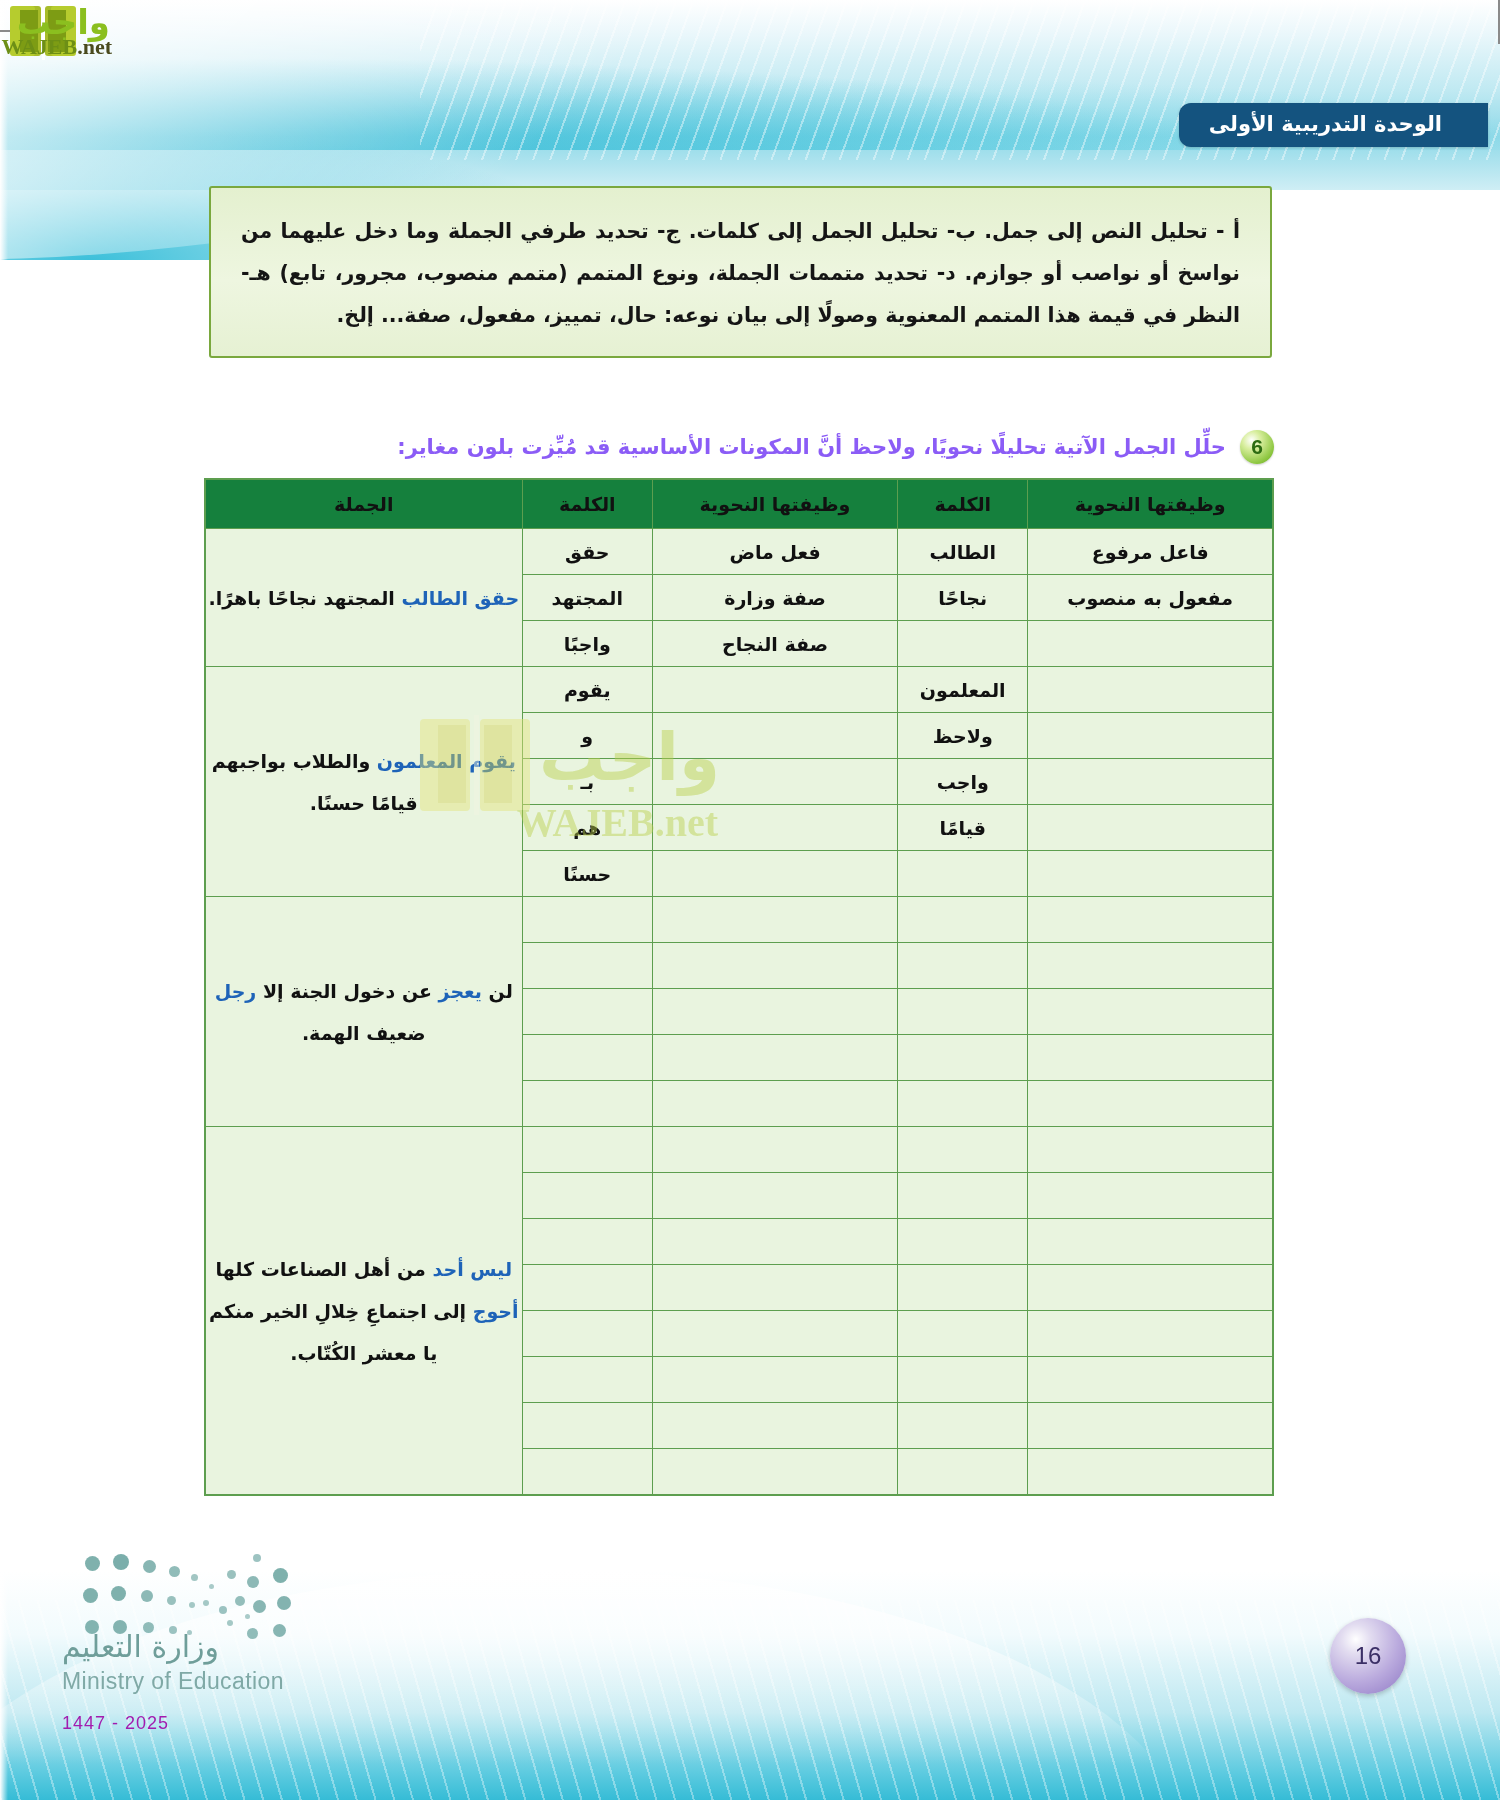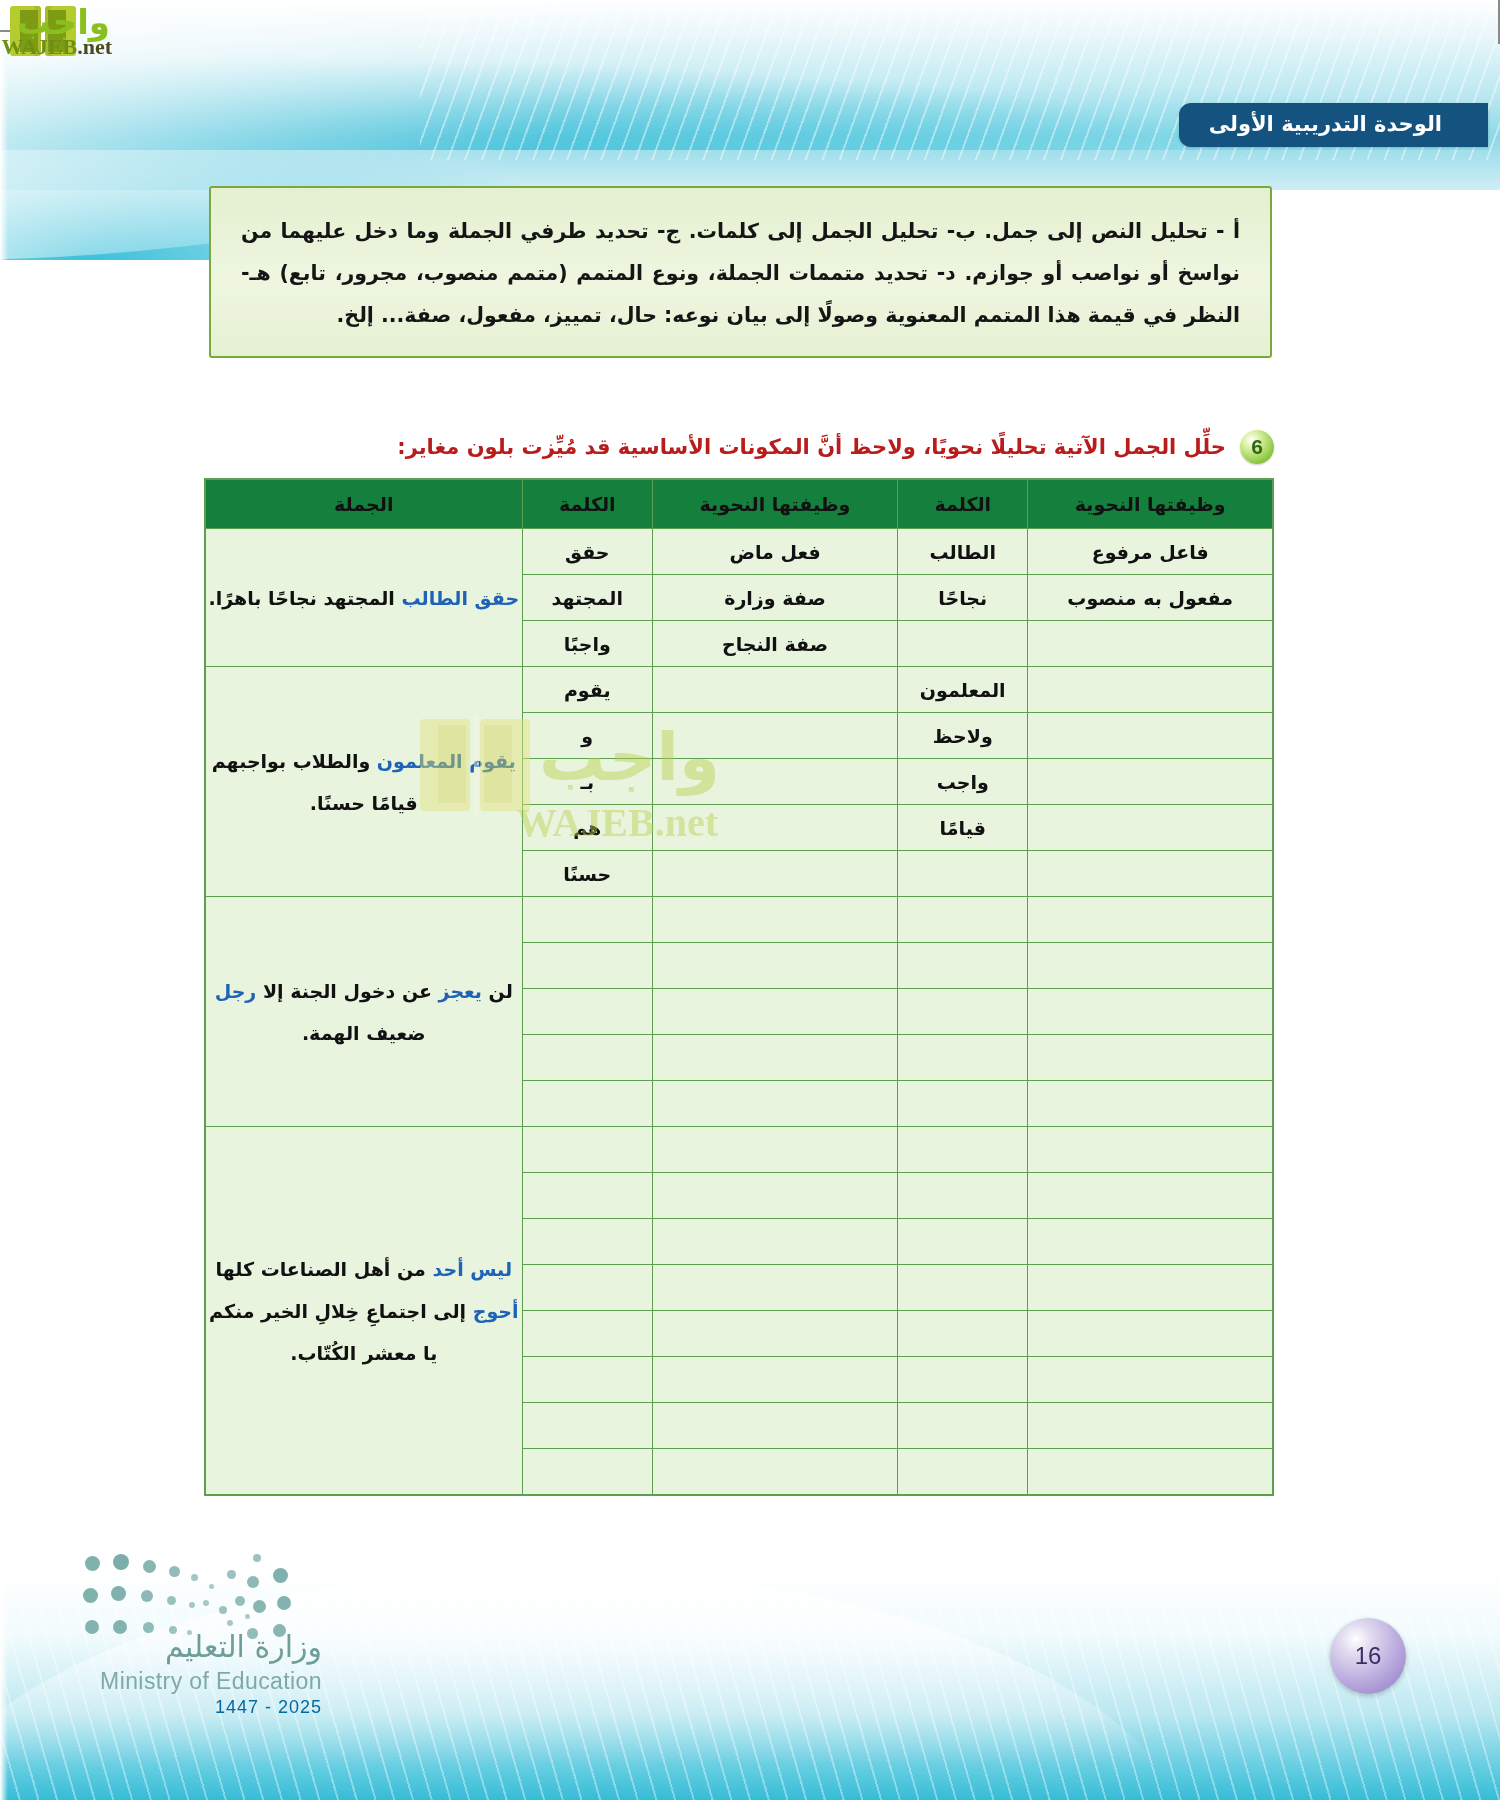--- a/index.html
+++ b/index.html
@@ -114,21 +114,21 @@
   }
   .q-badge{
     width:34px;height:34px;border-radius:50%;flex:0 0 auto;
     background:radial-gradient(circle at 34% 30%, #ffffff 0%, #d8ee9e 28%, #8cc63f 72%, #5f9c22 100%);
     color:#2c6b12;font-family:"Liberation Sans",sans-serif;font-weight:bold;font-size:21px;
     display:flex;align-items:center;justify-content:center;
     box-shadow:0 1px 2px rgba(0,0,0,.2);
     margin-left:14px;
   }
   .q-text{
-    font-family:"DejaVu Sans",sans-serif;font-weight:bold;font-size:21px;color:#b91c1c;
+    font-family:"DejaVu Sans",sans-serif;font-weight:bold;font-size:21px;color:#8b5cf6;
     white-space:nowrap;direction:rtl;
   }
 
   
   .tbl-wrap{position:absolute;right:226px;top:468px;width:1070px;}
   table.grammar{
     width:1070px;border-collapse:collapse;direction:rtl;
     table-layout:fixed;
     border:2px solid #5d9e4f;
   }
@@ -181,32 +181,32 @@
   .wm-book{position:absolute;left:-12px;top:0;width:120px;height:100px;}
   .wm-book .pg{position:absolute;top:4px;width:50px;height:92px;background:#e3e37a;border-radius:4px;}
   .wm-book .pg.l{left:2px;}
   .wm-book .pg.r{left:62px;}
   .wm-book .inner{position:absolute;top:10px;width:28px;height:78px;background:#d3d255;}
   .wm-book .inner.l{left:20px;}
   .wm-book .inner.r{left:66px;}
   .wm-book .spine{position:absolute;left:56px;top:0;width:5px;height:100px;background:#f2f6e2;}
 
   
-  .moe{position:absolute;left:62px;top:1530px;width:260px;z-index:6;text-align:right;}
+  .moe{position:absolute;left:62px;top:1530px;width:260px;z-index:6;text-align:left;}
   .moe-dots{position:relative;width:230px;height:85px;margin:0 auto;}
   .moe-dots i{position:absolute;border-radius:50%;background:#74aaa6;display:block;}
   .moe-ar{
     font-family:"DejaVu Sans",sans-serif;font-size:30px;color:#6f9e9a;letter-spacing:1px;
     margin-top:4px;direction:rtl;
   }
   .moe-en{
     font-family:"Liberation Sans",sans-serif;font-size:23px;color:#7fa9a6;margin-top:4px;letter-spacing:.4px;
   }
   .moe-yr{
-    font-family:"Liberation Sans",sans-serif;font-size:18px;color:#0369a1;margin-top:2px;letter-spacing:1px;
+    font-family:"Liberation Sans",sans-serif;font-size:18px;color:#a21caf;margin-top:18px;letter-spacing:1px;
   }
 
   .page-num{
     position:absolute;left:1330px;top:1608px;width:76px;height:76px;border-radius:50%;z-index:7;
     background:radial-gradient(circle at 34% 28%, #ffffff 0%, #e2dcf0 20%, #b9a9dd 58%, #8d77c4 100%);
     box-shadow:0 2px 5px rgba(0,0,0,.22);
     display:flex;align-items:center;justify-content:center;
     font-family:"Liberation Sans",sans-serif;font-weight:normal;font-size:24px;color:#3b2f66;
   }
 </style>

